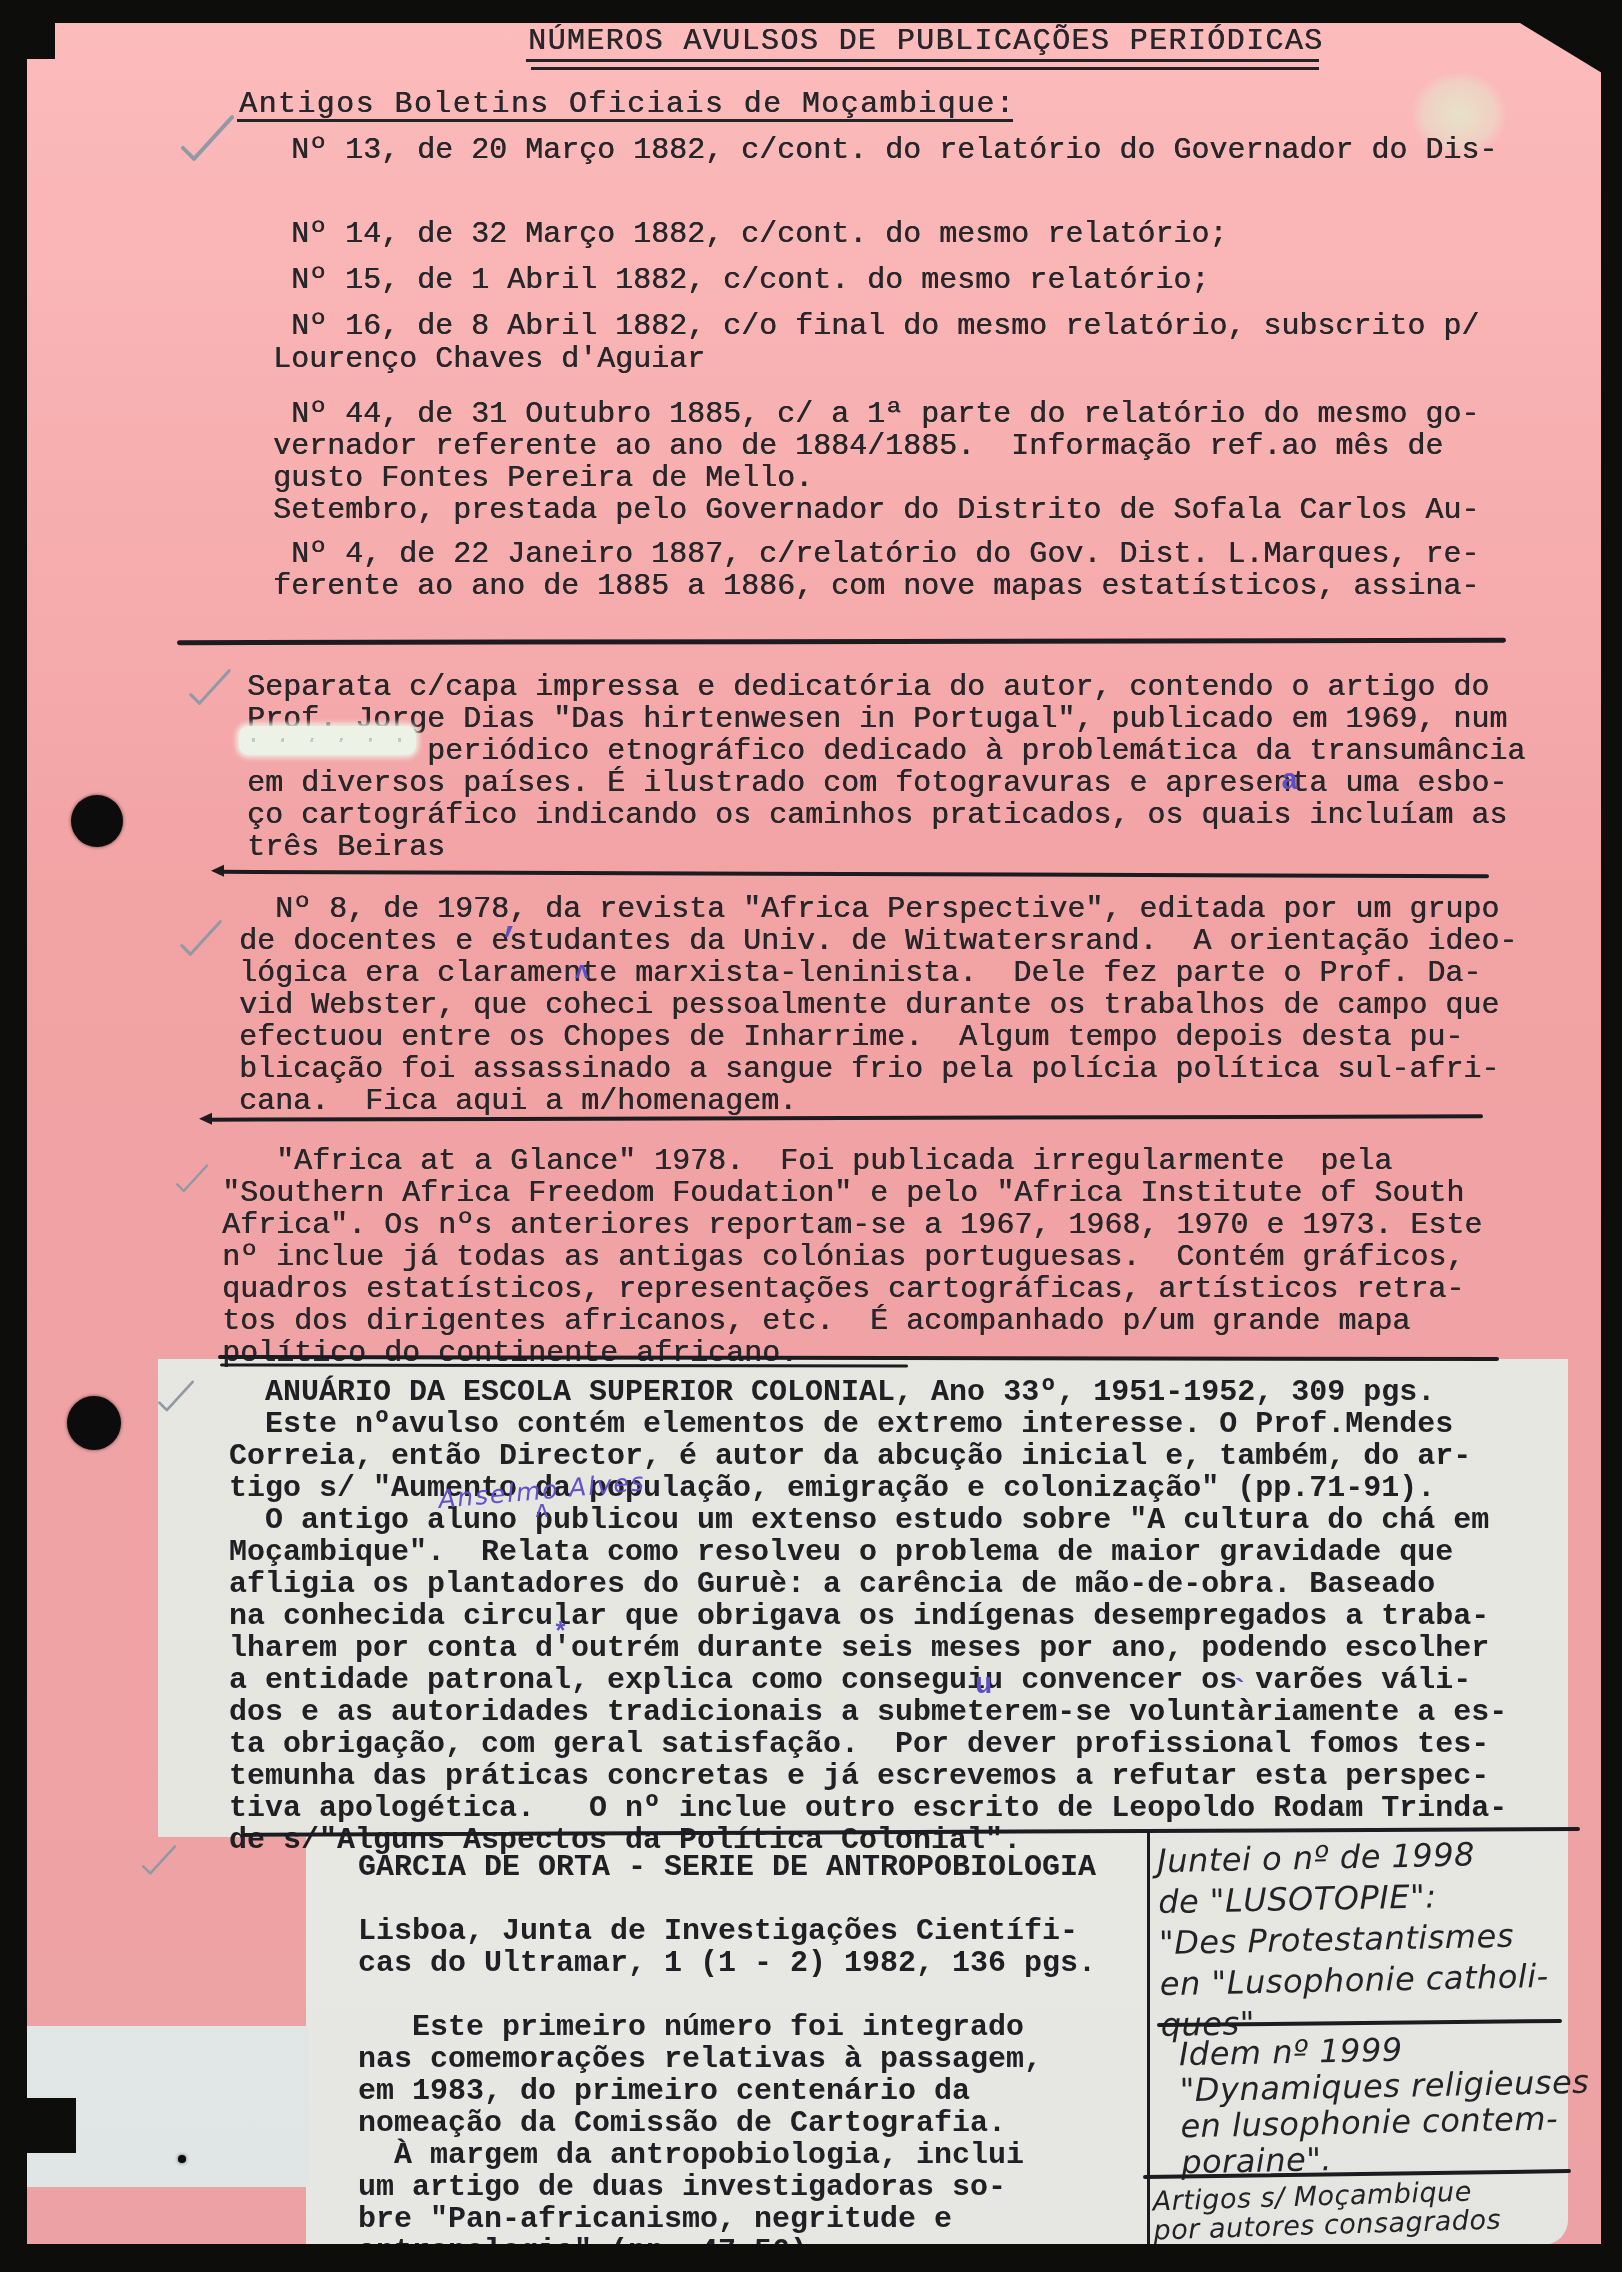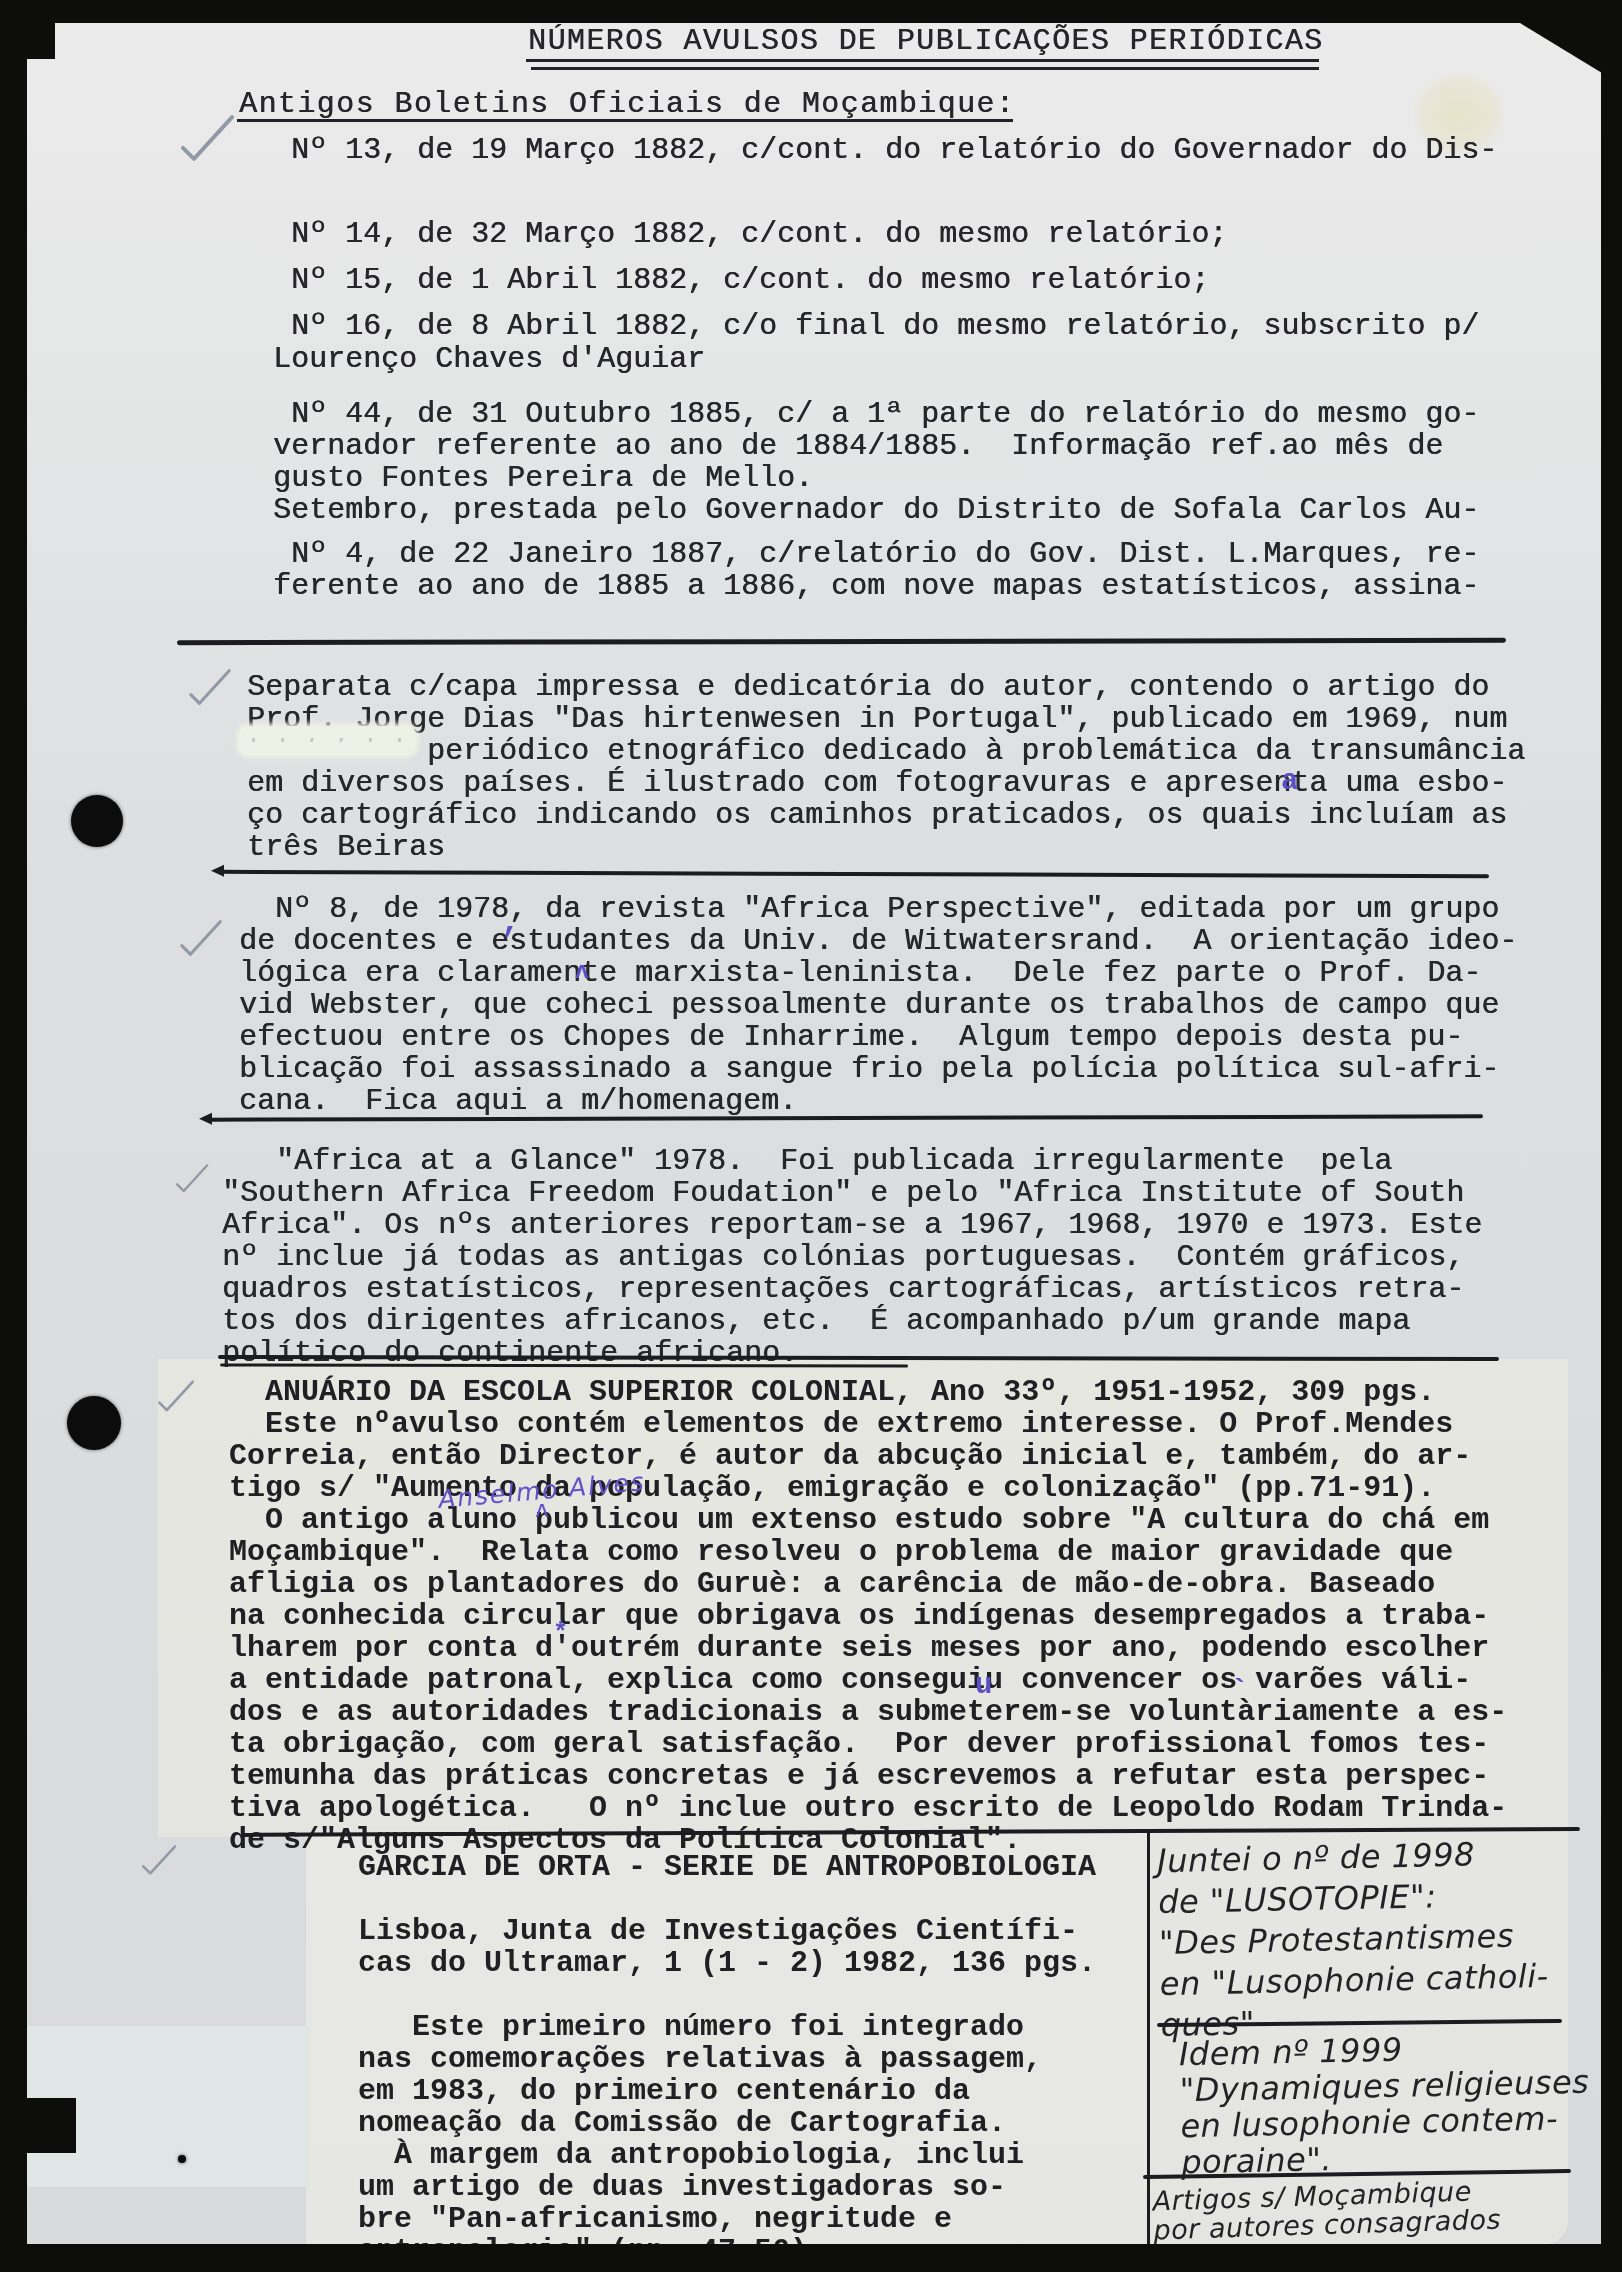--- a/index.html
+++ b/index.html
@@ -1,16 +1,16 @@
 <!DOCTYPE html>
 <html><head>
 <meta charset="utf-8">
 <style>
   html,body{margin:0;padding:0;background:#0d0d0b;}
-  #page{position:relative;width:1622px;height:2272px;background:#e5e5e5;overflow:hidden;
+  #page{position:relative;width:1622px;height:2272px;background:#fca5a5;overflow:hidden;
         font-family:"Liberation Mono",monospace;}
   #page::after{content:"";position:absolute;inset:0;pointer-events:none;
         background:linear-gradient(180deg,rgba(255,255,255,.25),rgba(120,140,155,.08) 40%,rgba(120,140,155,.12));}
   .paste{position:absolute;background:#f2f0e9;}
   .paste.b{background:#f5f3ec;}
   .paste.c{background:#f3f1ea;border-bottom-right-radius:25px;}
   .paste.d{background:#eef1f0;}
   
   .frame{position:absolute;background:#0d0d0b;z-index:30;}
   #f-top{left:0;top:0;width:1622px;height:23px;}
@@ -67,21 +67,21 @@
     </div>
   <div id="smudge" style="left: 239px; top: 726px; width: 177px; height: 29px;"></div>
 
   <div class="mono caps" style="left:528px;top:25px;">NÚMEROS AVULSOS DE PUBLICAÇÕES PERIÓDICAS</div>
   <div class="uline" style="left:526px;top:59px;width:793px;height:2.9px;"></div>
   <div class="uline" style="left:531px;top:67px;width:788px;height:2.9px;"></div>
 
   <div class="mono caps" style="left:239px;top:88px;">Antigos Boletins Oficiais de Moçambique:</div>
   <div class="uline" style="left:237px;top:119px;width:776px;height:2.9px;"></div>
 
-  <div class="mono" style="left:273px;top:134px;"><div class="ln"> Nº 13, de 19 Março 1882, c/cont. do relatório do Governador do Dis-</div></div>
+  <div class="mono" style="left:273px;top:134px;"><div class="ln"> Nº 13, de 20 Março 1882, c/cont. do relatório do Governador do Dis-</div></div>
   <div class="mono" style="left:273px;top:218px;"><div class="ln"> Nº 14, de 32 Março 1882, c/cont. do mesmo relatório;</div></div>
   <div class="mono" style="left:273px;top:264px;"><div class="ln"> Nº 15, de 1 Abril 1882, c/cont. do mesmo relatório;</div></div>
   <div class="mono" style="left:273px;top:310px;"><div class="ln"> Nº 16, de 8 Abril 1882, c/o final do mesmo relatório, subscrito p/</div><div class="ln">Lourenço Chaves d'Aguiar</div></div>
   <div class="mono tight" style="left:273px;top:398px;"><div class="ln"> Nº 44, de 31 Outubro 1885, c/ a 1ª parte do relatório do mesmo go-</div><div class="ln">vernador referente ao ano de 1884/1885.  Informação ref.ao mês de</div><div class="ln">gusto Fontes Pereira de Mello.</div><div class="ln">Setembro, prestada pelo Governador do Distrito de Sofala Carlos Au-</div></div>
   <div class="mono tight" style="left:273px;top:538px;"><div class="ln"> Nº 4, de 22 Janeiro 1887, c/relatório do Gov. Dist. L.Marques, re-</div><div class="ln">ferente ao ano de 1885 a 1886, com nove mapas estatísticos, assina-</div></div>
 
   <div class="mono tight" style="left:247px;top:671px;"><div class="ln">Separata c/capa impressa e dedicatória do autor, contendo o artigo do</div><div class="ln">Prof. Jorge Dias "Das hirtenwesen in Portugal", publicado em 1969, num</div><div class="ln">          periódico etnográfico dedicado à problemática da transumância</div><div class="ln">em diversos países. É ilustrado com fotogravuras e apresenta uma esbo-</div><div class="ln">ço cartográfico indicando os caminhos praticados, os quais incluíam as</div><div class="ln">três Beiras</div></div>
   <div class="mono tight" style="left:239px;top:893px;"><div class="ln">  Nº 8, de 1978, da revista "Africa Perspective", editada por um grupo</div><div class="ln">de docentes e estudantes da Univ. de Witwatersrand.  A orientação ideo-</div><div class="ln">lógica era claramente marxista-leninista.  Dele fez parte o Prof. Da-</div><div class="ln">vid Webster, que coheci pessoalmente durante os trabalhos de campo que</div><div class="ln">efectuou entre os Chopes de Inharrime.  Algum tempo depois desta pu-</div><div class="ln">blicação foi assassinado a sangue frio pela polícia política sul-afri-</div><div class="ln">cana.  Fica aqui a m/homenagem.</div></div>
   <div class="mono tight" style="left:222px;top:1145px;"><div class="ln">   "Africa at a Glance" 1978.  Foi publicada irregularmente  pela</div><div class="ln">"Southern Africa Freedom Foudation" e pelo "Africa Institute of South</div><div class="ln">Africa". Os nºs anteriores reportam-se a 1967, 1968, 1970 e 1973. Este</div><div class="ln">nº inclue já todas as antigas colónias portuguesas.  Contém gráficos,</div><div class="ln">quadros estatísticos, representações cartográficas, artísticos retra-</div><div class="ln">tos dos dirigentes africanos, etc.  É acompanhado p/um grande mapa</div><div class="ln">político do continente africano.</div></div>
   <div class="mono tight boldblk" style="left:229px;top:1376px;"><div class="ln">  ANUÁRIO DA ESCOLA SUPERIOR COLONIAL, Ano 33º, 1951-1952, 309 pgs.</div><div class="ln">  Este nºavulso contém elementos de extremo interesse. O Prof.Mendes</div><div class="ln">Correia, então Director, é autor da abcução inicial e, também, do ar-</div><div class="ln">tigo s/ "Aumento da população, emigração e colonização" (pp.71-91).</div><div class="ln">  O antigo aluno publicou um extenso estudo sobre "A cultura do chá em</div><div class="ln">Moçambique".  Relata como resolveu o problema de maior gravidade que</div><div class="ln">afligia os plantadores do Guruè: a carência de mão-de-obra. Baseado</div><div class="ln">na conhecida circular que obrigava os indígenas desempregados a traba-</div><div class="ln">lharem por conta d'outrém durante seis meses por ano, podendo escolher</div><div class="ln">a entidade patronal, explica como conseguiu convencer os varões váli-</div><div class="ln">dos e as autoridades tradicionais a submeterem-se voluntàriamente a es-</div><div class="ln">ta obrigação, com geral satisfação.  Por dever profissional fomos tes-</div><div class="ln">temunha das práticas concretas e já escrevemos a refutar esta perspec-</div><div class="ln">tiva apologética.   O nº inclue outro escrito de Leopoldo Rodam Trinda-</div><div class="ln">de s/"Alguns Aspectos da Política Colonial".</div></div>

